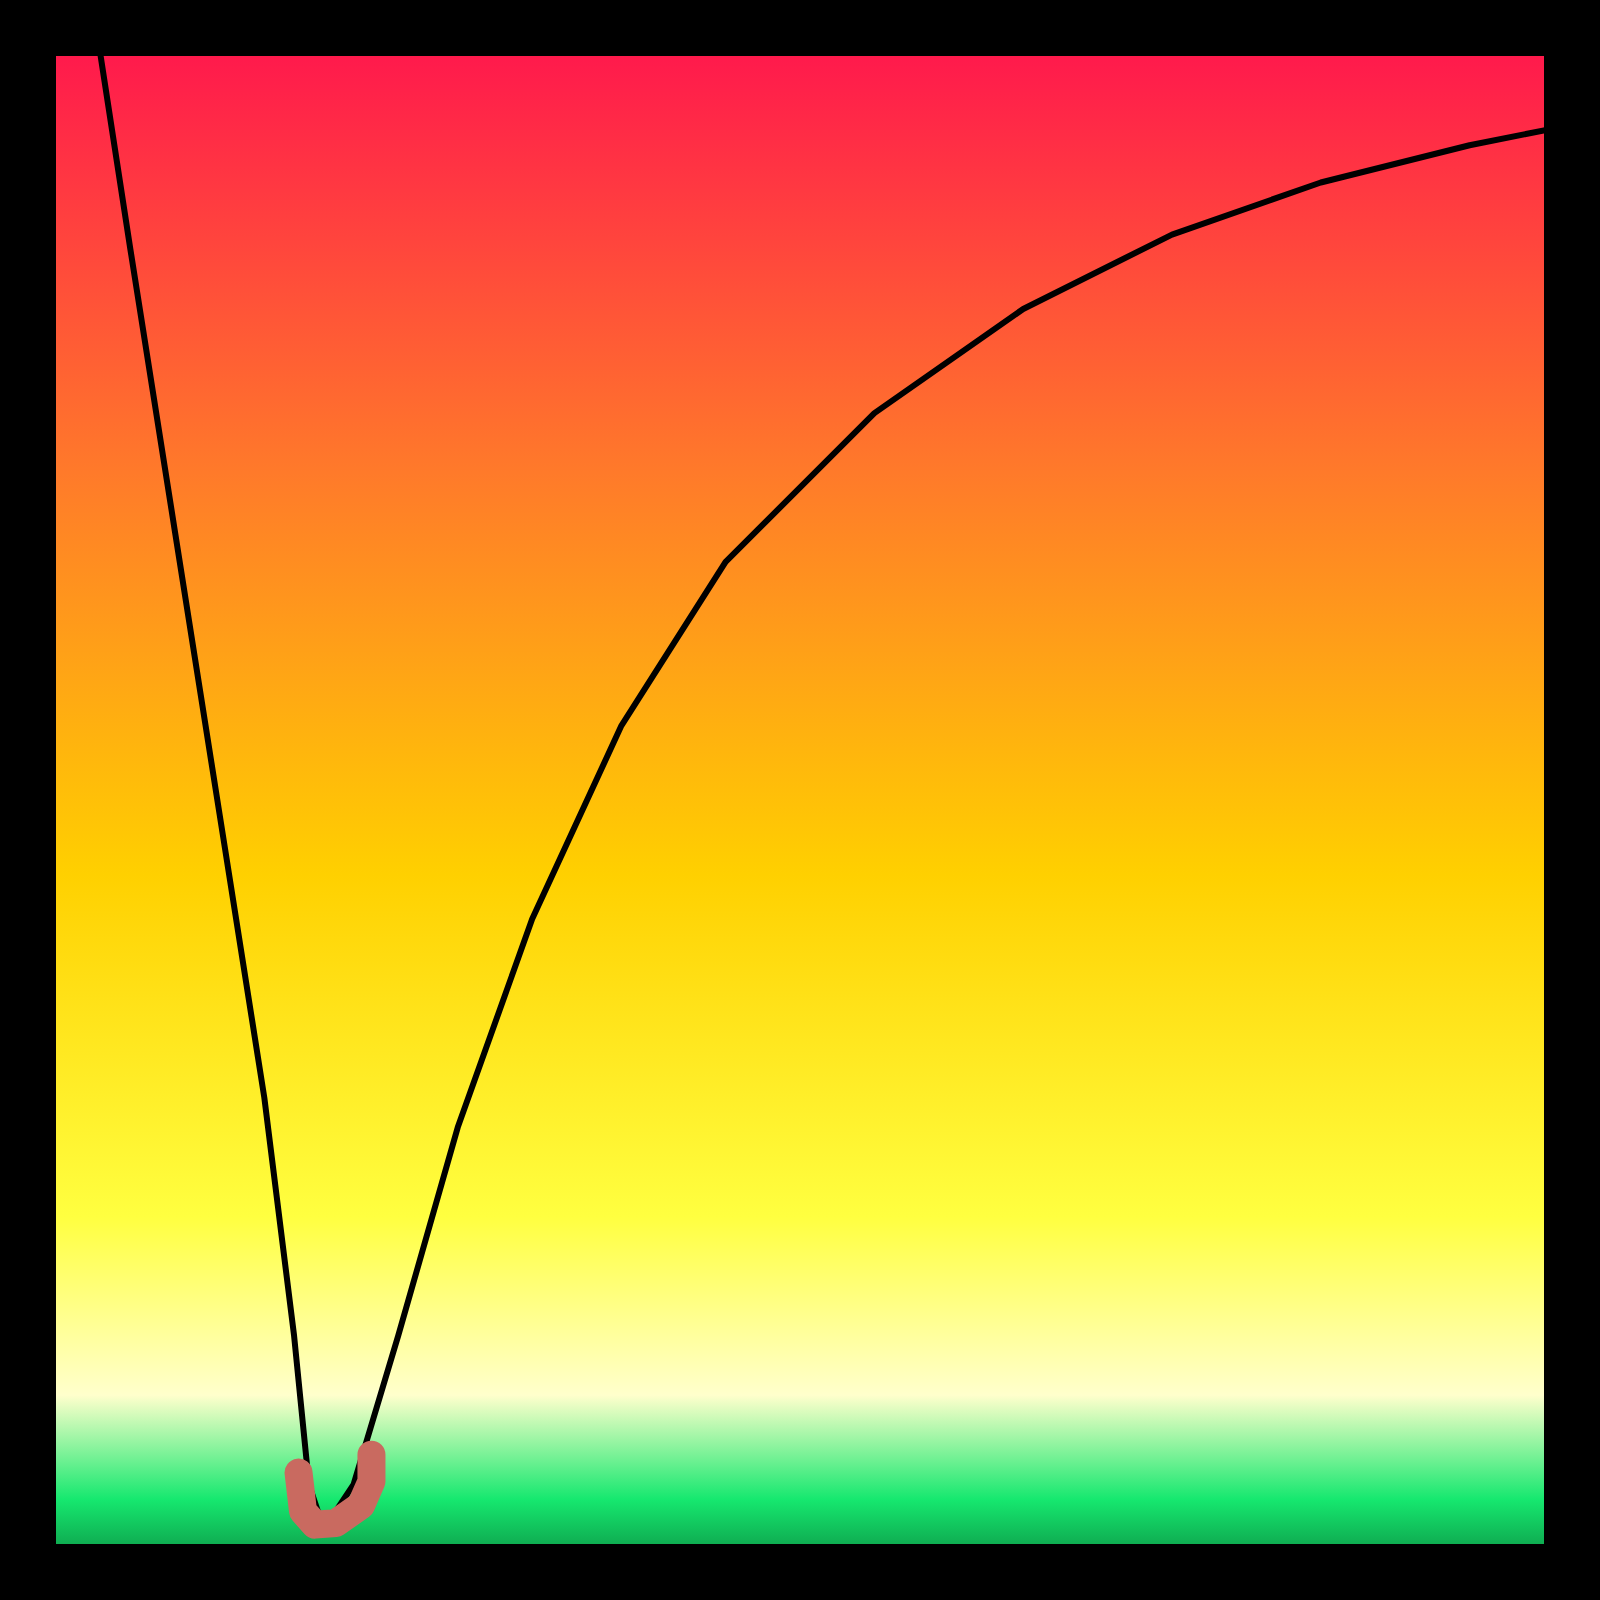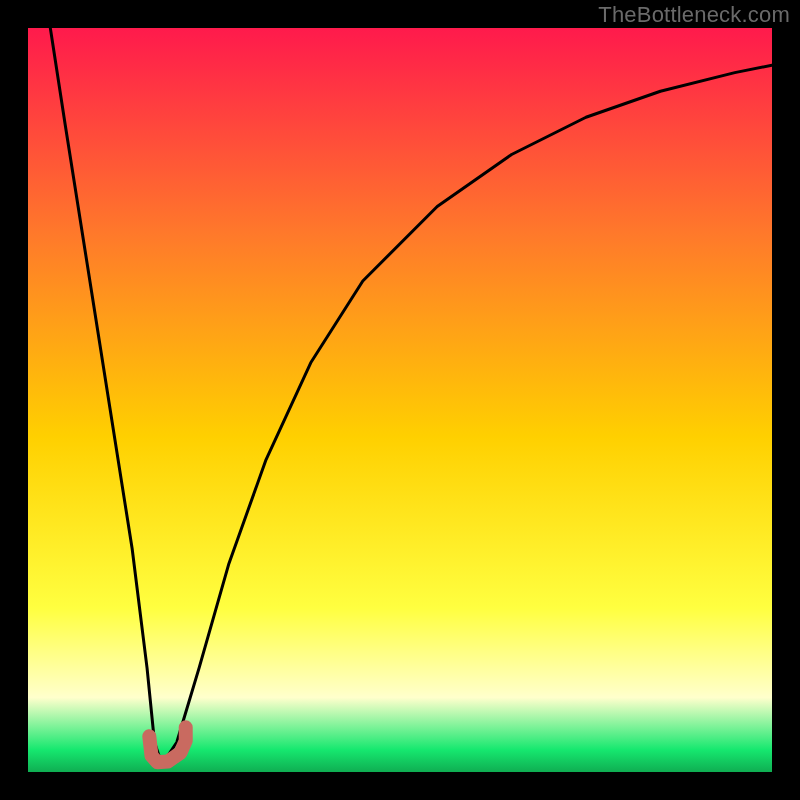--- a/index.html
+++ b/index.html
@@ -36,21 +36,20 @@
     width: 744px;
     height: 744px;
   }
   svg { display: block; }
 </style>
 </head>
 <body>
 
 <div class="frame">
 
-  <div class="watermark">TheBottleneck.com</div>
 
   <div class="plot-wrap">
     <svg id="plot" viewBox="0 0 744 744" width="744" height="744">
       <defs>
         <linearGradient id="bg-grad" x1="0" y1="0" x2="0" y2="1">
           <stop id="g0" offset="0%" stop-color="#ff1a4c"></stop>
           <stop id="g1" offset="28%" stop-color="#ff7a2a"></stop>
           <stop id="g2" offset="55%" stop-color="#ffd000"></stop>
           <stop id="g3" offset="78%" stop-color="#ffff40"></stop>
           <stop id="g4" offset="90%" stop-color="#ffffcc"></stop>

